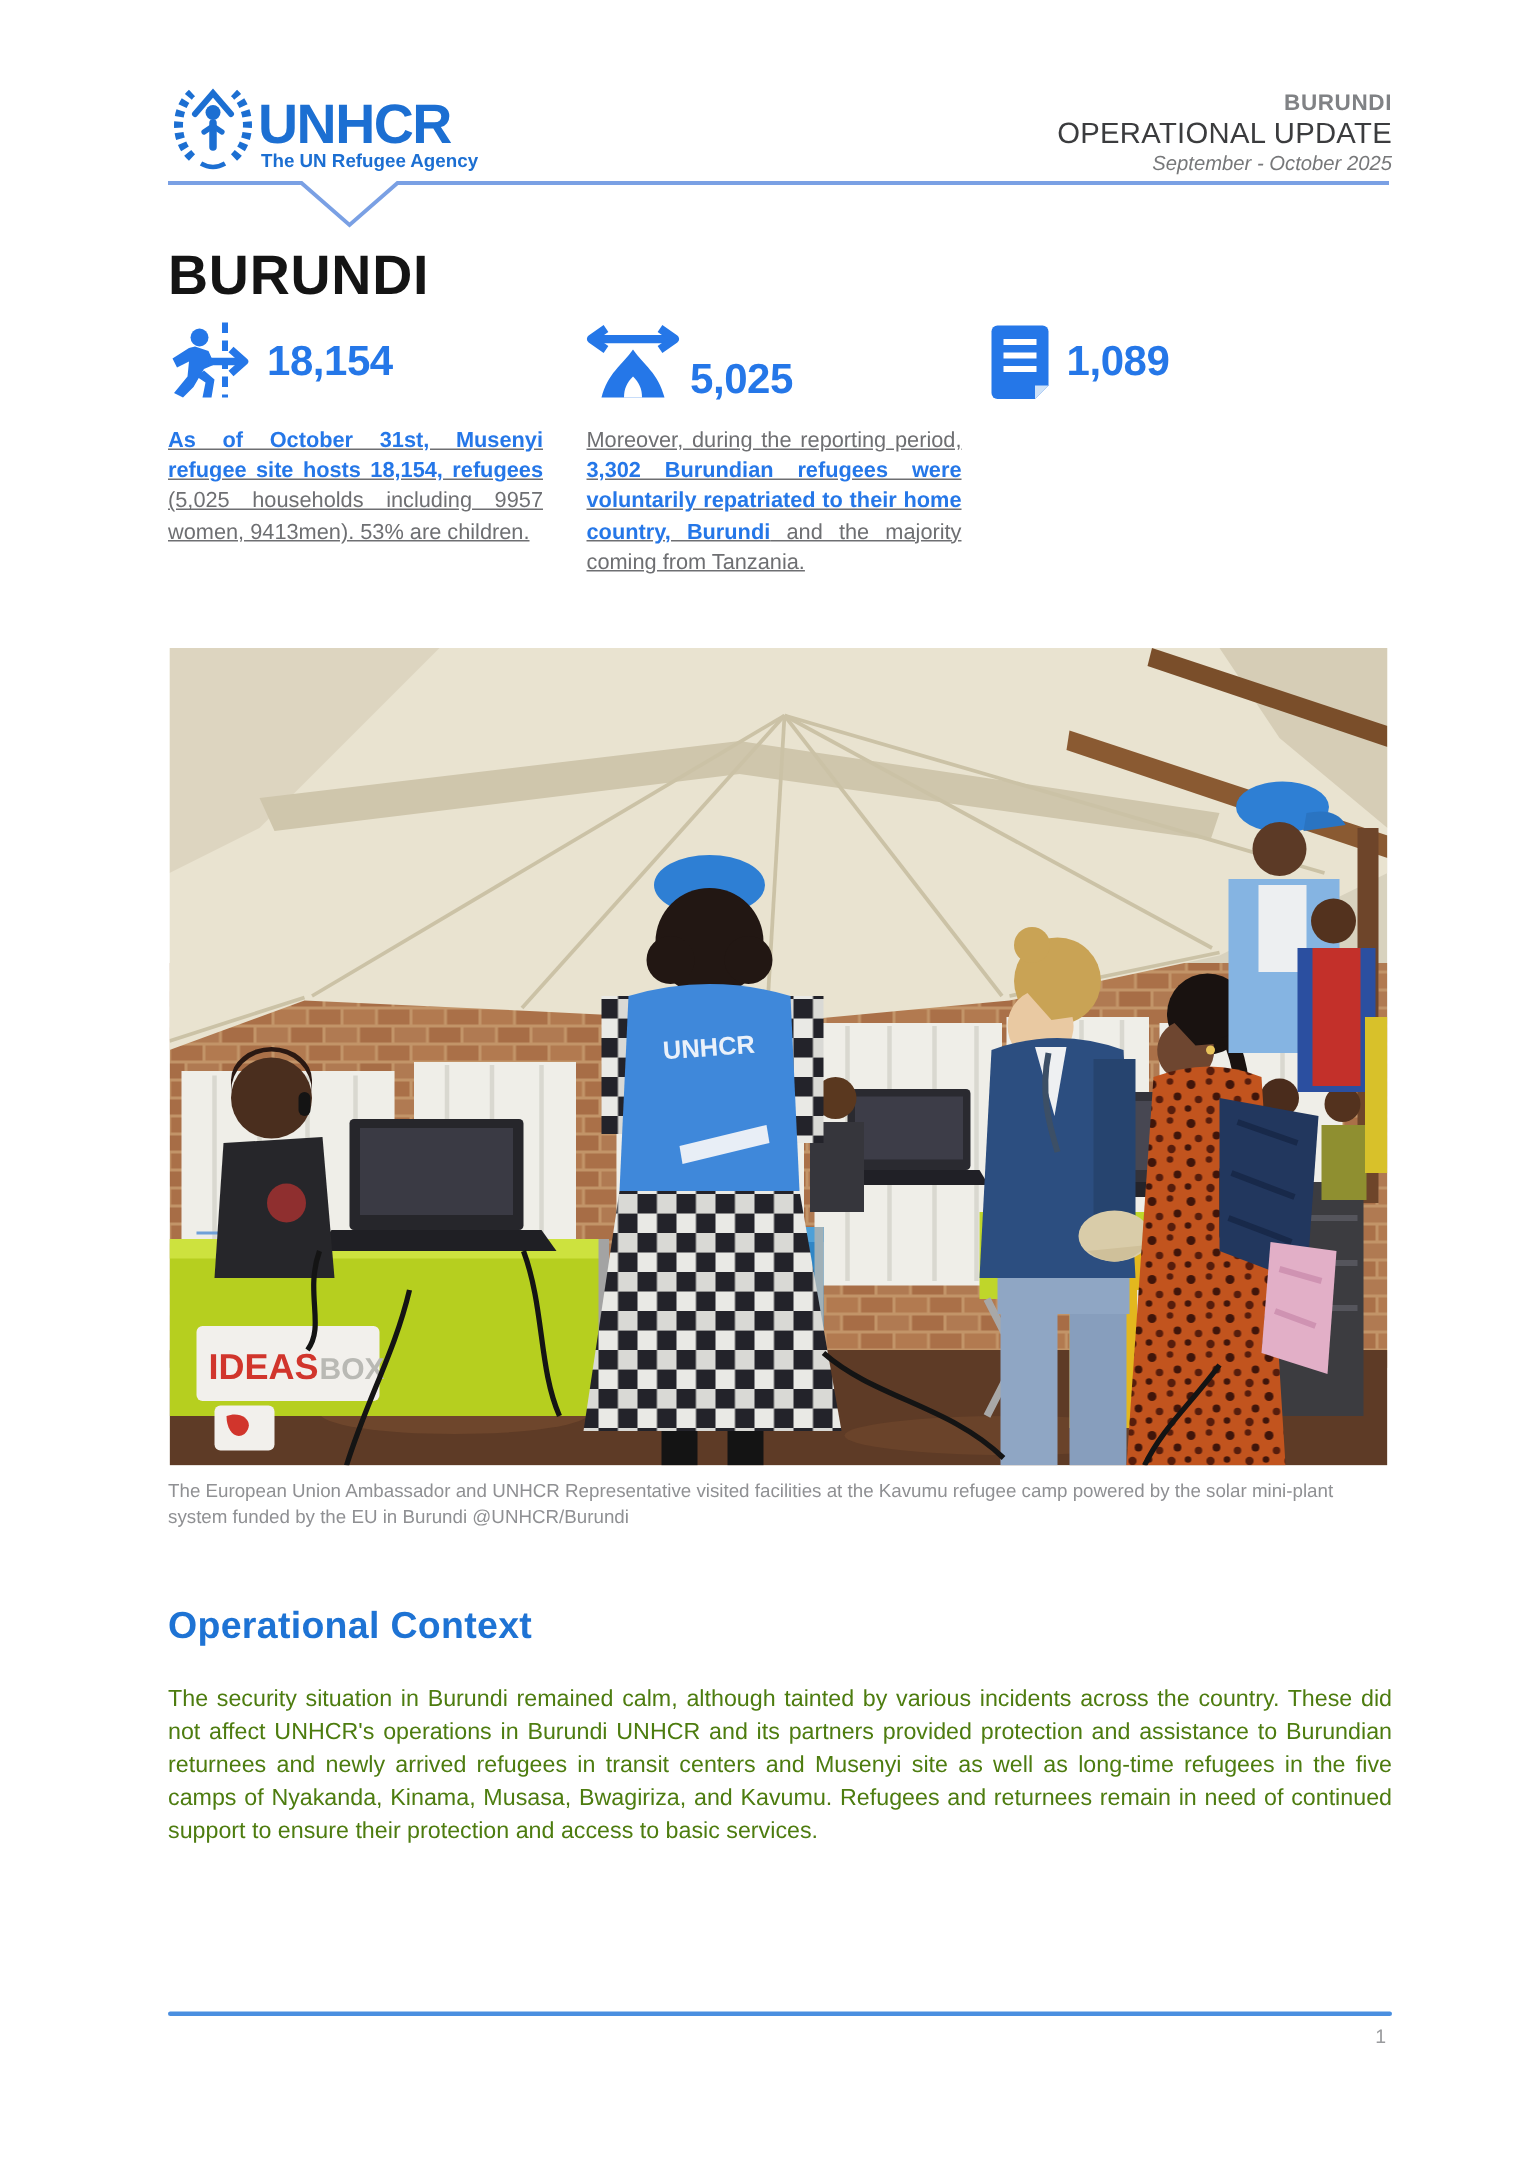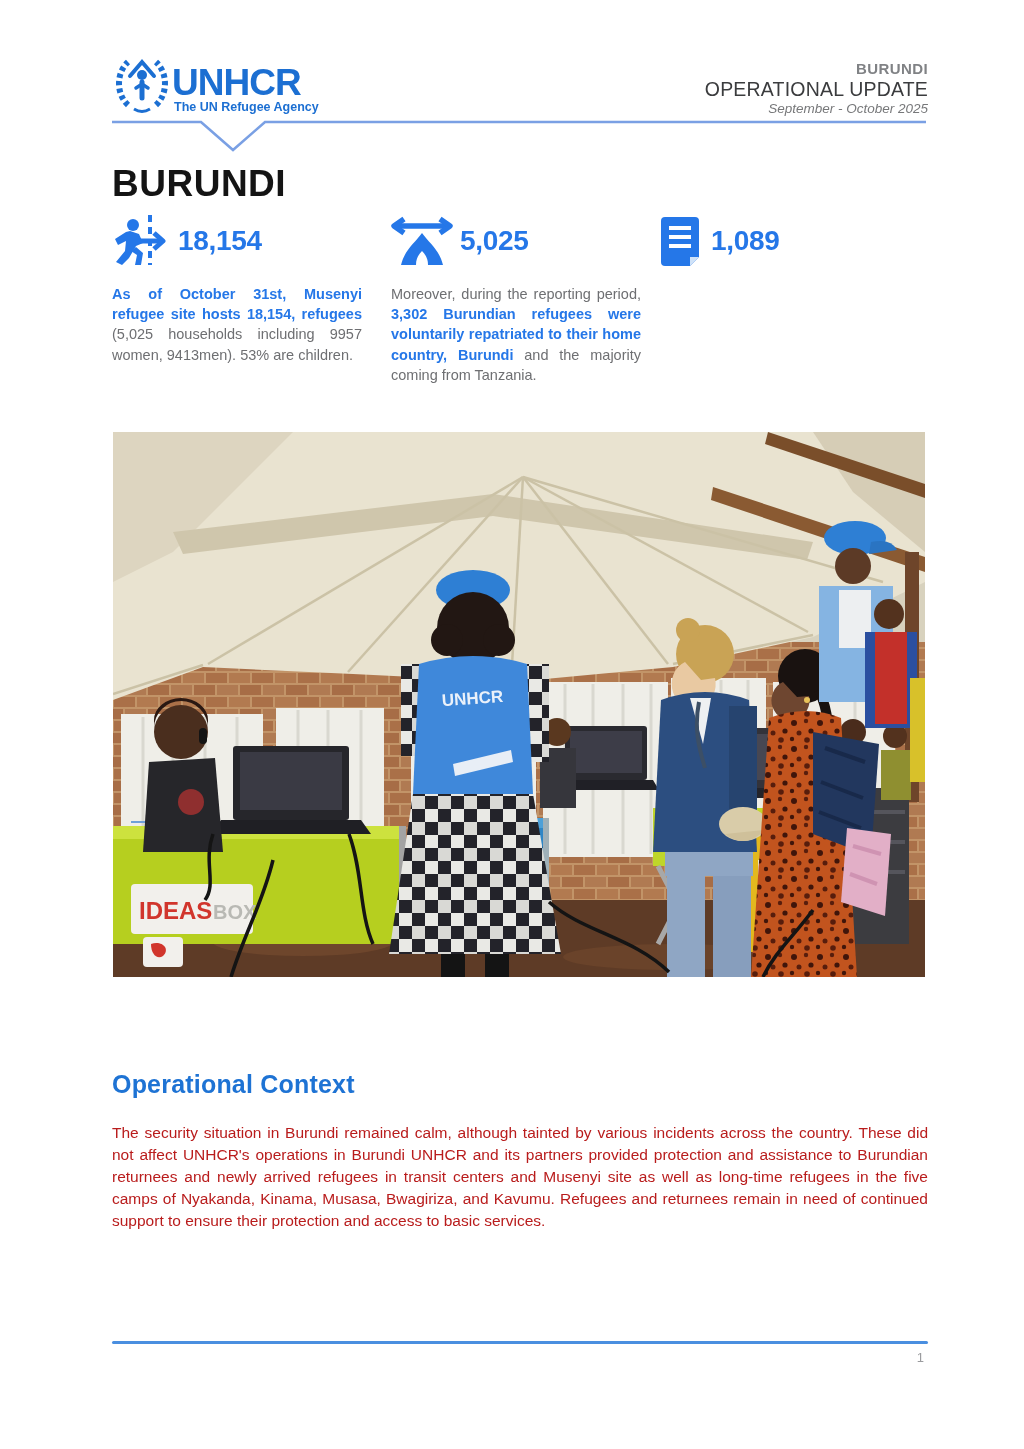--- a/index.html
+++ b/index.html
@@ -8,34 +8,34 @@
   
   .logo{position:absolute;left:112px;top:54px;}
   .header-right{position:absolute;right:96px;top:60px;text-align:right;line-height:1.18;}
   .hr-country{font-size:15px;font-weight:600;color:#808285;letter-spacing:.4px;}
   .hr-doctype{font-size:19.5px;font-weight:400;color:#3b3c3e;letter-spacing:.2px;}
   .hr-period{font-size:13.5px;font-style:italic;color:#77787a;}
   .rule-top{position:absolute;left:112px;top:120px;}
   
   .doc-title{position:absolute;left:112px;top:163px;font-size:37px;font-weight:800;color:#141414;letter-spacing:.5px;}
   .stat{position:absolute;top:213px;display:flex;align-items:center;gap:7px;height:56px;}
-  .stat-1{left:112px;gap:12px;} .stat-2{left:391px;} .stat-3{left:660px;}
+  .stat-1{left:112px;gap:12px;} .stat-2{left:391px;align-items:flex-end;} .stat-3{left:660px;}
   .stat-value{font-size:28px;font-weight:800;color:#2577e8;letter-spacing:-.3px;}
   
   .cols{position:absolute;left:112px;top:284px;width:816px;display:grid;
         grid-template-columns:250px 250px 266px;column-gap:29px;}
-  .col-par{font-size:14.5px;line-height:20.2px;color:#6e6f72;text-align:justify;}
+  .col-par{font-size:14.5px;line-height:20.2px;color:#6e6f72;text-align:justify;text-decoration:underline;}
   .col-par .em{color:#2577e8;font-weight:700;}
   
   .photo{position:absolute;left:113px;top:432px;width:812px;height:545px;overflow:hidden;}
   .caption{position:absolute;left:112px;top:986px;width:818px;font-size:12.5px;line-height:17px;color:#8f9093;}
   
   .section-heading{position:absolute;left:112px;top:1070px;font-size:25px;font-weight:700;color:#1e73d4;letter-spacing:.2px;}
   .section-body{position:absolute;left:112px;top:1122px;width:816px;font-size:15.5px;line-height:22px;
-                color:#b91c1c;text-align:justify;}
+                color:#4d7c0f;text-align:justify;}
   
   .rule-footer{position:absolute;left:112px;top:1341px;width:816px;height:3px;background:#4a8fe0;border-radius:2px;}
   .page-number{position:absolute;right:100px;top:1350px;font-size:13px;color:#9a9b9e;}
 </style>
 </head>
 <body>
 
 <div class="page">
 
   <div class="logo">
@@ -334,20 +334,21 @@
       <g stroke="#141414" stroke-width="3.5" fill="none">
         <path d="M160,428 C150,470 132,500 118,545"></path>
         <path d="M236,402 C250,440 246,480 260,512"></path>
         <path d="M436,470 C470,500 520,505 556,540"></path>
         <path d="M700,478 C680,505 662,520 650,545"></path>
         <path d="M100,402 C90,430 104,452 92,468"></path>
       </g>
     </svg>
   </div>
 
+  <div class="caption">The European Union Ambassador and UNHCR Representative visited facilities at the Kavumu refugee camp powered by the solar mini-plant system funded by the EU in Burundi @UNHCR/Burundi</div>
 
   <div class="section-heading">Operational Context</div>
   <div class="section-body">The security situation in Burundi remained calm, although tainted by various incidents across the country. These did not affect UNHCR's operations in Burundi UNHCR and its partners provided protection and assistance to Burundian returnees and newly arrived refugees in transit centers and Musenyi site as well as long-time refugees in the five camps of Nyakanda, Kinama, Musasa, Bwagiriza, and Kavumu. Refugees and returnees remain in need of continued support to ensure their protection and access to basic services.</div>
 
   <div class="rule-footer"></div>
   <div class="page-number">1</div>
 
 </div>
 
 </body></html>

